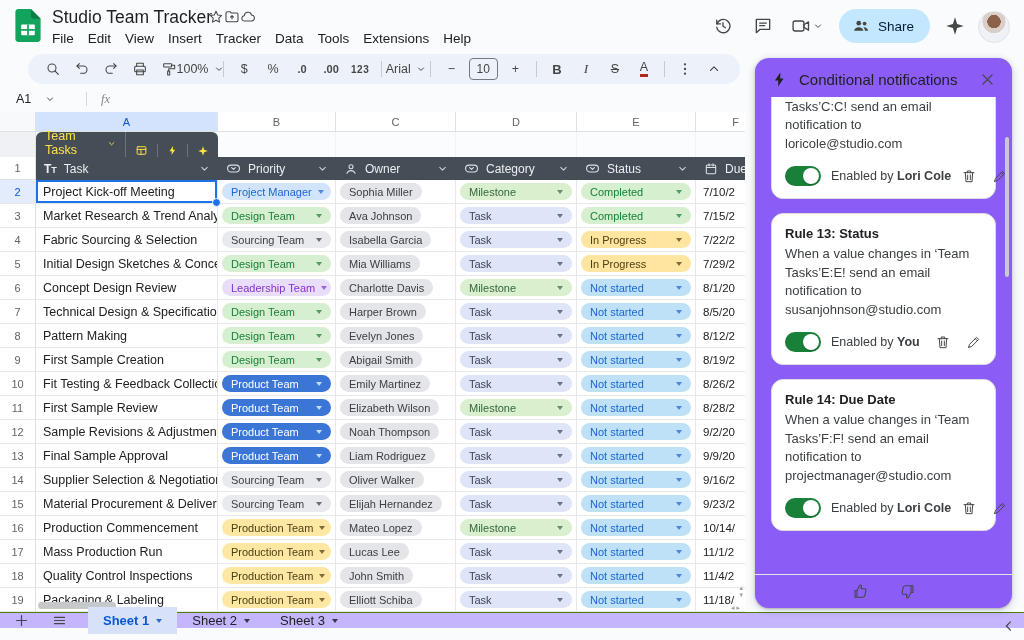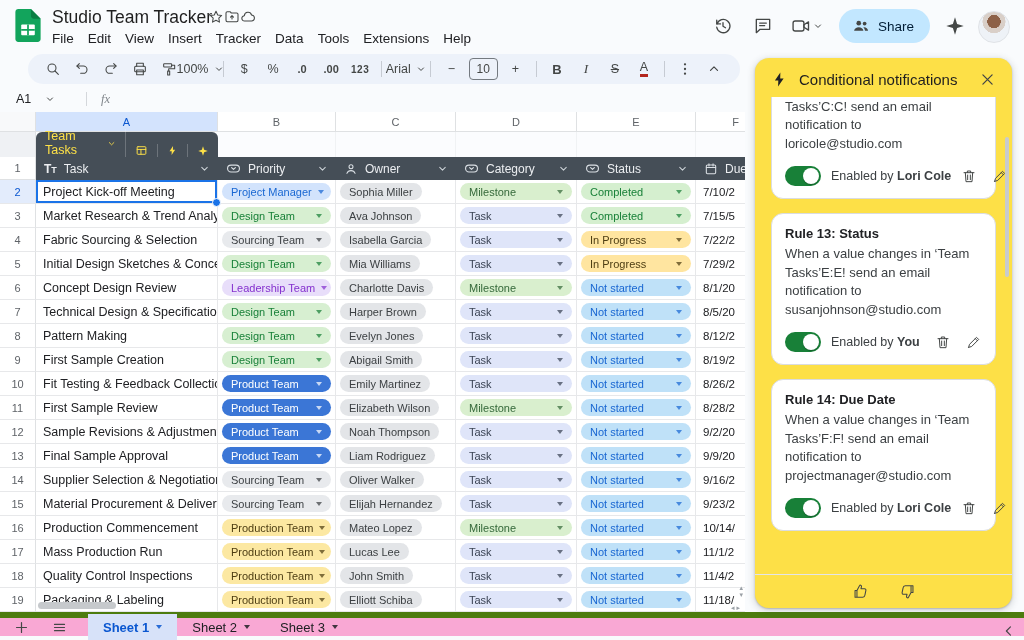--- a/index.html
+++ b/index.html
@@ -102,32 +102,32 @@
   .p-done{background:#d5efcf;color:#188038}
   .p-prog{background:#ffe5a0;color:#4d3d12}
   .p-ns{background:#bfe1f8;color:#1967d2}
   .hthumb{position:absolute;left:38px;bottom:3px;width:78px;height:7px;border-radius:4px;background:#c6c9cc}
   .vscroll-arrows{position:absolute;right:2px;bottom:13px;display:flex;flex-direction:column;line-height:7px;
     font-size:7px;color:#9aa0a6;font-family:"DejaVu Sans",sans-serif}
   .hscroll-arrows{position:absolute;right:3px;bottom:0;font-size:7px;color:#9aa0a6;letter-spacing:2px;
     font-family:"DejaVu Sans",sans-serif}
 
   
-  .bottombar{position:absolute;left:0;top:612px;width:1024px;height:24px;background:#f9a8d4;
-    border-top:6px solid #4d7c0f;display:flex;align-items:center;box-sizing:border-box}
+  .bottombar{position:absolute;left:0;top:612px;width:1024px;height:16px;background:#c4b5fd;
+    border-top:1px solid #4d7c0f;display:flex;align-items:center;box-sizing:border-box}
   .bb-ic{width:34px;height:27px;display:flex;align-items:center;justify-content:center;color:#444746;margin-left:4px}
   .tabs{display:flex;margin-left:12px;height:27px}
   .tab{height:27px;display:flex;align-items:center;gap:7px;padding:0 15px;font-size:13px;color:#202124}
   .tab.active{background:#d7e2f9;color:#0b57d0;font-weight:700}
   .tabtri{width:0;height:0;border-left:3.5px solid transparent;border-right:3.5px solid transparent;
     border-top:4px solid currentColor;opacity:.85}
   .bb-collapse{position:absolute;right:8px;top:6px;color:#444746}
 
   
-  .panel{position:absolute;left:755px;top:58px;width:257px;height:550px;background:#fde047;border-radius:14px;
+  .panel{position:absolute;left:755px;top:58px;width:257px;height:550px;background:#8b5cf6;border-radius:14px;
     box-shadow:0 1px 2px rgba(60,64,67,.3),0 2px 6px 2px rgba(60,64,67,.15);display:flex;flex-direction:column;
     overflow:hidden;box-sizing:border-box}
   .phead{display:flex;align-items:center;gap:11px;padding:13px 16px 9px;flex:none}
   .ptitle{font-size:15px;color:#1f1f1f}
   .pclose{margin-left:auto;color:#444746}
   .pbody{flex:1;overflow:hidden;padding:2px 16px 0;position:relative}
   .card{border:1px solid #dadce0;border-radius:12px;padding:12px 13px;margin-bottom:14px;background:#fff}
   .card.cut{margin-top:-14px}
   .rule-title{font-size:13px;font-weight:600;color:#202124;margin:0 0 4px}
   .rule-body{font-size:13px;color:#3c4043;line-height:1.42}
@@ -523,21 +523,21 @@
             <span>Task</span>
             <span class="tri"></span>
           </div>
         </div>
         <div class="cell cE" style="width: 119px;">
           <div class="pill p-done full">
             <span>Completed</span>
             <span class="tri"></span>
           </div>
         </div>
-        <div class="cell cF" style="width: 80px;">7/15/5</div>
+        <div class="cell cF" style="width: 80px;">7/15/2</div>
       </div>
       <div class="grow">
         <div class="gnum">4</div>
         <div class="cell cA" style="width: 182px;">
           <span>Fabric Sourcing &amp; Selection</span>
         </div>
         <div class="cell cB" style="width: 118px;">
           <div class="pill p-gray full">
             <span>Sourcing Team</span>
             <span class="tri"></span>

